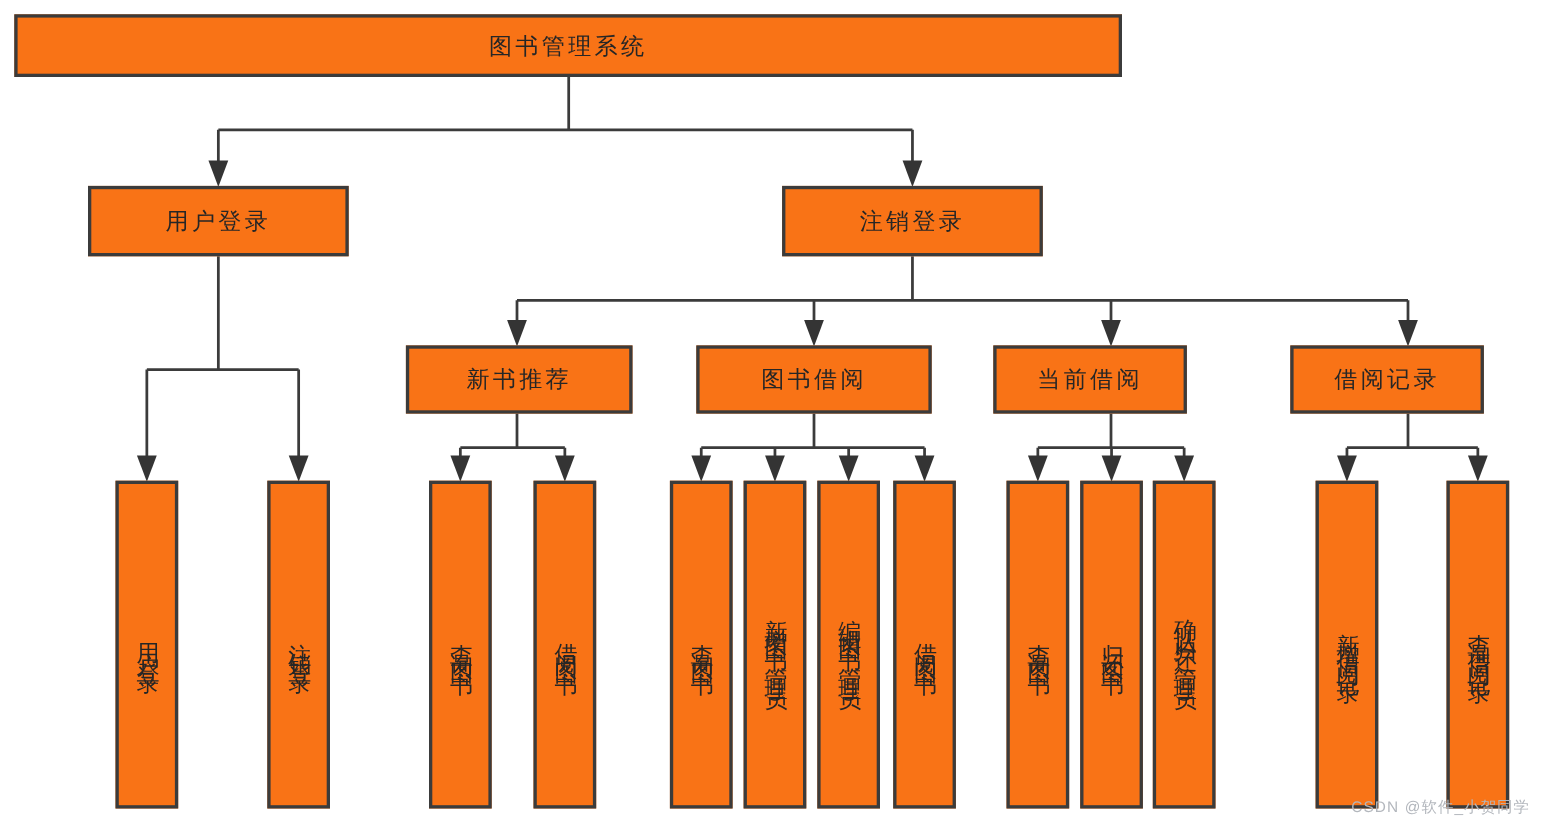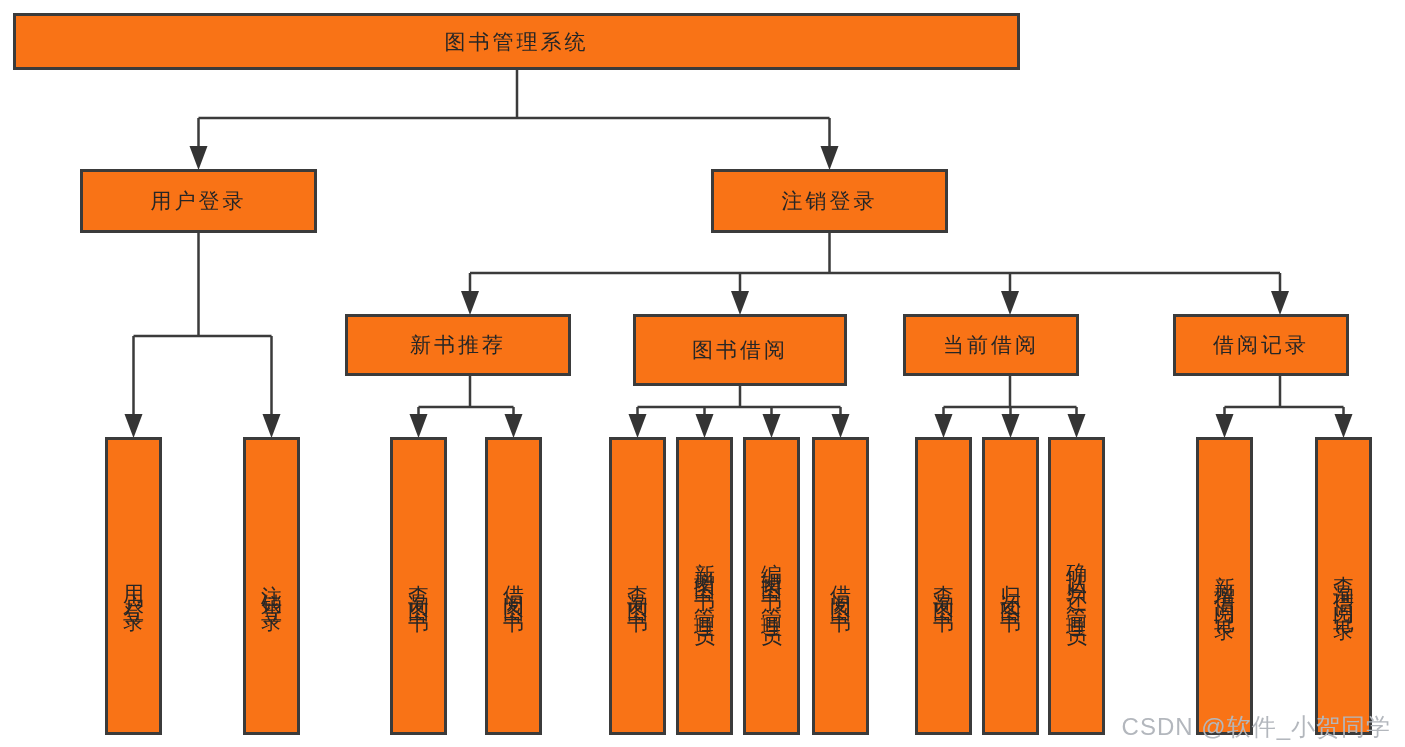--- a/index.html
+++ b/index.html
@@ -32,21 +32,21 @@
   }
   .node.v {
     writing-mode: vertical-rl;
     letter-spacing: 9px;
     font-size: 21px;
   }
   .watermark {
     position: absolute;
     right: 14px;
     bottom: 4px;
-    font-size: 24px;
+    font-size: 14px;
     color: var(--watermark, #b3b7bd);
     letter-spacing: 1px;
   }
 </style>
 </head>
 <body>
 
 <div class="canvas">
 
   <svg class="wires" width="1405" height="747" viewBox="0 0 1405 747">
@@ -87,22 +87,22 @@
       <polygon points="1215.5,414 1233.5,414 1224.5,438"></polygon>
       <polygon points="1334.5,414 1352.5,414 1343.5,438"></polygon>
     </g>
   </svg>
 
   <div class="node" style="left:13px; top:13px; width:1007px; height:57px">图书管理系统</div>
 
   <div class="node" style="left:80px; top:169px; width:237px; height:64px">用户登录</div>
   <div class="node" style="left:711px; top:169px; width:237px; height:64px">注销登录</div>
 
-  <div class="node" style="left:345px; top:314px; width:226px; height:62px">新书推荐</div>
-  <div class="node" style="left:633px; top:314px; width:214px; height:72px">图书借阅</div>
+  <div class="node" style="left:369px; top:314px; width:206px; height:62px">新书推荐</div>
+  <div class="node" style="left:633px; top:314px; width:214px; height:62px">图书借阅</div>
   <div class="node" style="left:903px; top:314px; width:176px; height:62px">当前借阅</div>
   <div class="node" style="left:1173px; top:314px; width:176px; height:62px">借阅记录</div>
 
   <div class="node v" style="left:105px; top:437px; width:57px; height:298px">用户登录</div>
   <div class="node v" style="left:243px; top:437px; width:57px; height:298px">注销登录</div>
 
   <div class="node v" style="left:390px; top:437px; width:57px; height:298px">查询图书</div>
   <div class="node v" style="left:485px; top:437px; width:57px; height:298px">借阅图书</div>
 
   <div class="node v" style="left:609px; top:437px; width:57px; height:298px">查询图书</div>

